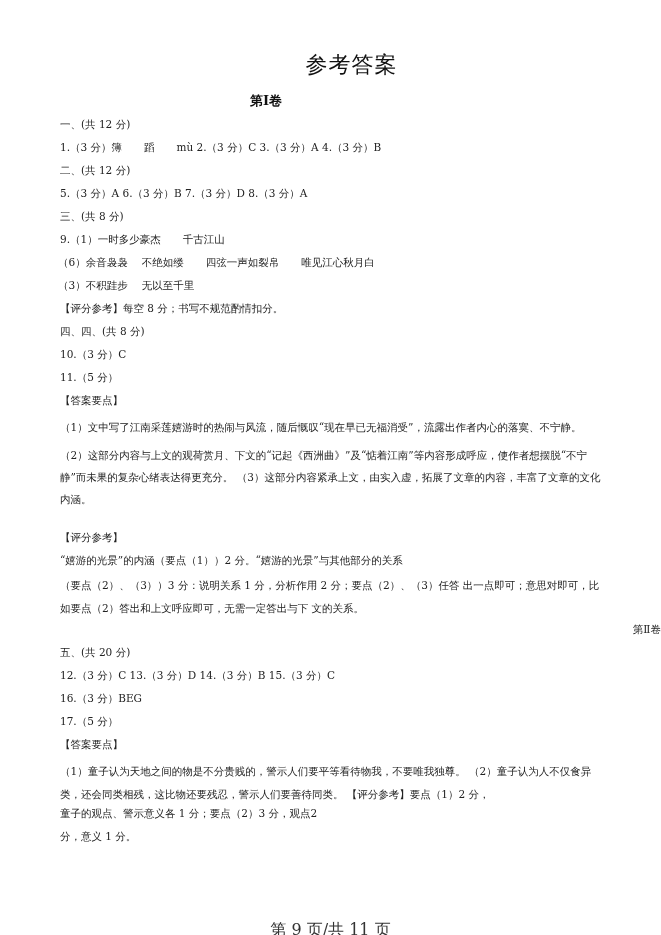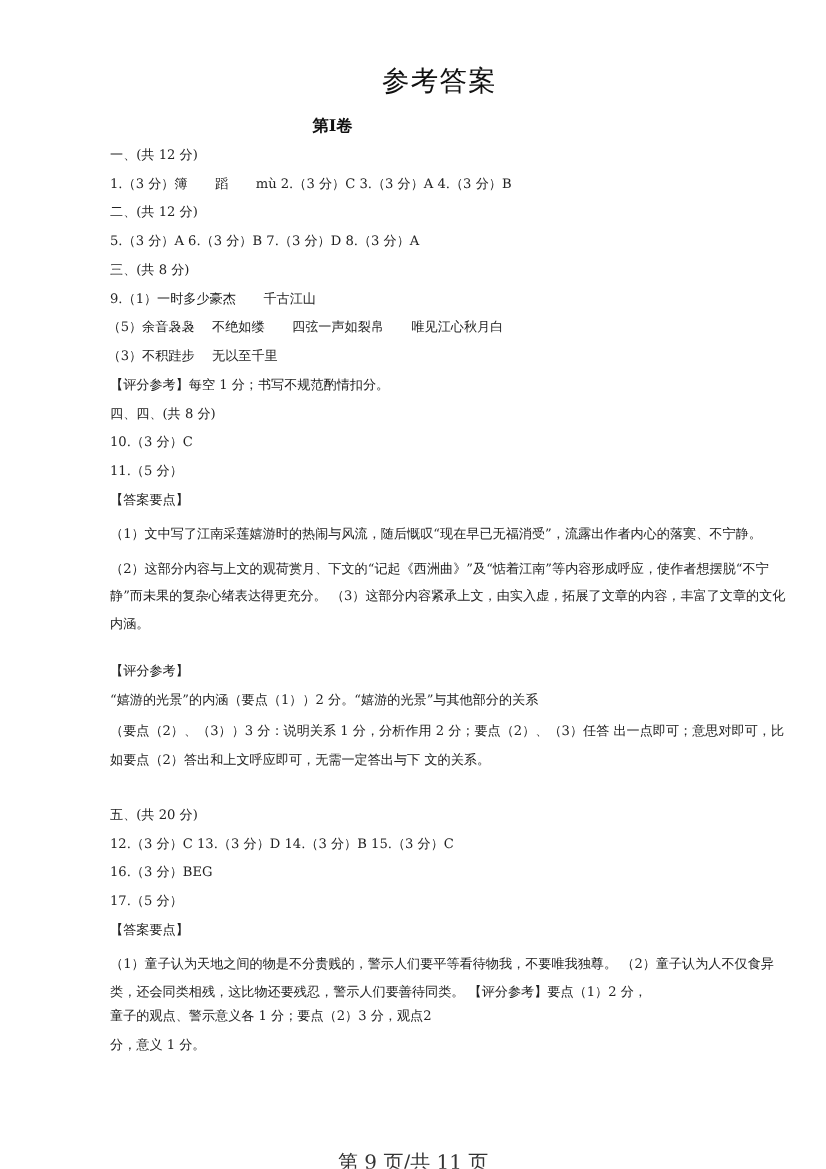--- a/index.html
+++ b/index.html
@@ -12,21 +12,21 @@
     position: absolute; left: 0; width: 661px; top: 50px;
     text-align: center; font-family: "DejaVu Sans", sans-serif;
     font-size: 22px; letter-spacing: 1px; color: #111; padding-left: 21px;
   }
   .vol1 {
     position: absolute; left: 0; width: 532px; top: 92px;
     text-align: center; font-size: 13px; font-weight: bold; color: #111;
   }
   .line {
     position: absolute; left: 60px; font-size: 10.5px; line-height: 14px;
-    white-space: nowrap; color: #222; margin-left: 28px;
+    white-space: nowrap; color: #222;
   }
   .wrap { white-space: normal; width: 545px; }
   .center { left: 0; width: 661px; text-align: right; }
   .footer {
     position: absolute; left: 0; width: 661px; top: 920px;
     text-align: center; font-size: 16px; color: #333;
   }
   .gap { display: inline-block; width: 22px; }
   .gap2 { display: inline-block; width: 14px; }
 </style>
@@ -40,26 +40,26 @@
 <div class="line" style="top:140px">
   <span>1.（3 分）簿</span><span class="gap"></span><span>蹈</span><span class="gap"></span><span>mù 2.（3 分）C 3.（3 分）A 4.（3 分）B</span>
 </div>
 <div class="line" style="top:163px">二、(共 12 分)</div>
 <div class="line" style="top:186px">5.（3 分）A 6.（3 分）B 7.（3 分）D 8.（3 分）A</div>
 <div class="line" style="top:209px">三、(共 8 分)</div>
 <div class="line" style="top:232px">
   <span>9.（1）一时多少豪杰</span><span class="gap"></span><span>千古江山</span>
 </div>
 <div class="line" style="top:255px; left:58px">
-  <span>（5）余音袅袅</span><span class="gap2"></span><span>不绝如缕</span><span class="gap"></span><span>四弦一声如裂帛</span><span class="gap"></span><span>唯见江心秋月白</span>
+  <span>（6）余音袅袅</span><span class="gap2"></span><span>不绝如缕</span><span class="gap"></span><span>四弦一声如裂帛</span><span class="gap"></span><span>唯见江心秋月白</span>
 </div>
 <div class="line" style="top:278px; left:58px">
   <span>（3）不积跬步</span><span class="gap2"></span><span>无以至千里</span>
 </div>
-<div class="line" style="top:301px">【评分参考】每空 1 分；书写不规范酌情扣分。</div>
+<div class="line" style="top:301px">【评分参考】每空 8 分；书写不规范酌情扣分。</div>
 <div class="line" style="top:324px">四、四、(共 8 分)</div>
 <div class="line" style="top:347px">10.（3 分）C</div>
 <div class="line" style="top:370px">11.（5 分）</div>
 <div class="line" style="top:393px">【答案要点】</div>
 <div class="line wrap" style="top:416px; line-height:22px">（1）文中写了江南采莲嬉游时的热闹与风流，随后慨叹“现在早已无福消受”，流露出作者内心的落寞、不宁静。</div>
 <div class="line wrap" style="top:444px; line-height:22px">（2）这部分内容与上文的观荷赏月、下文的“记起《西洲曲》”及“惦着江南”等内容形成呼应，使作者想摆脱“不宁静”而未果的复杂心绪表达得更充分。 （3）这部分内容紧承上文，由实入虚，拓展了文章的内容，丰富了文章的文化内涵。</div>
 <div class="line" style="top:530px">【评分参考】</div>
 <div class="line" style="top:553px">“嬉游的光景”的内涵（要点（1））2 分。“嬉游的光景”与其他部分的关系</div>
 <div class="line wrap" style="top:574px; line-height:23px">（要点（2）、（3））3 分：说明关系 1 分，分析作用 2 分；要点（2）、（3）任答 出一点即可；意思对即可，比如要点（2）答出和上文呼应即可，无需一定答出与下 文的关系。</div>
 

